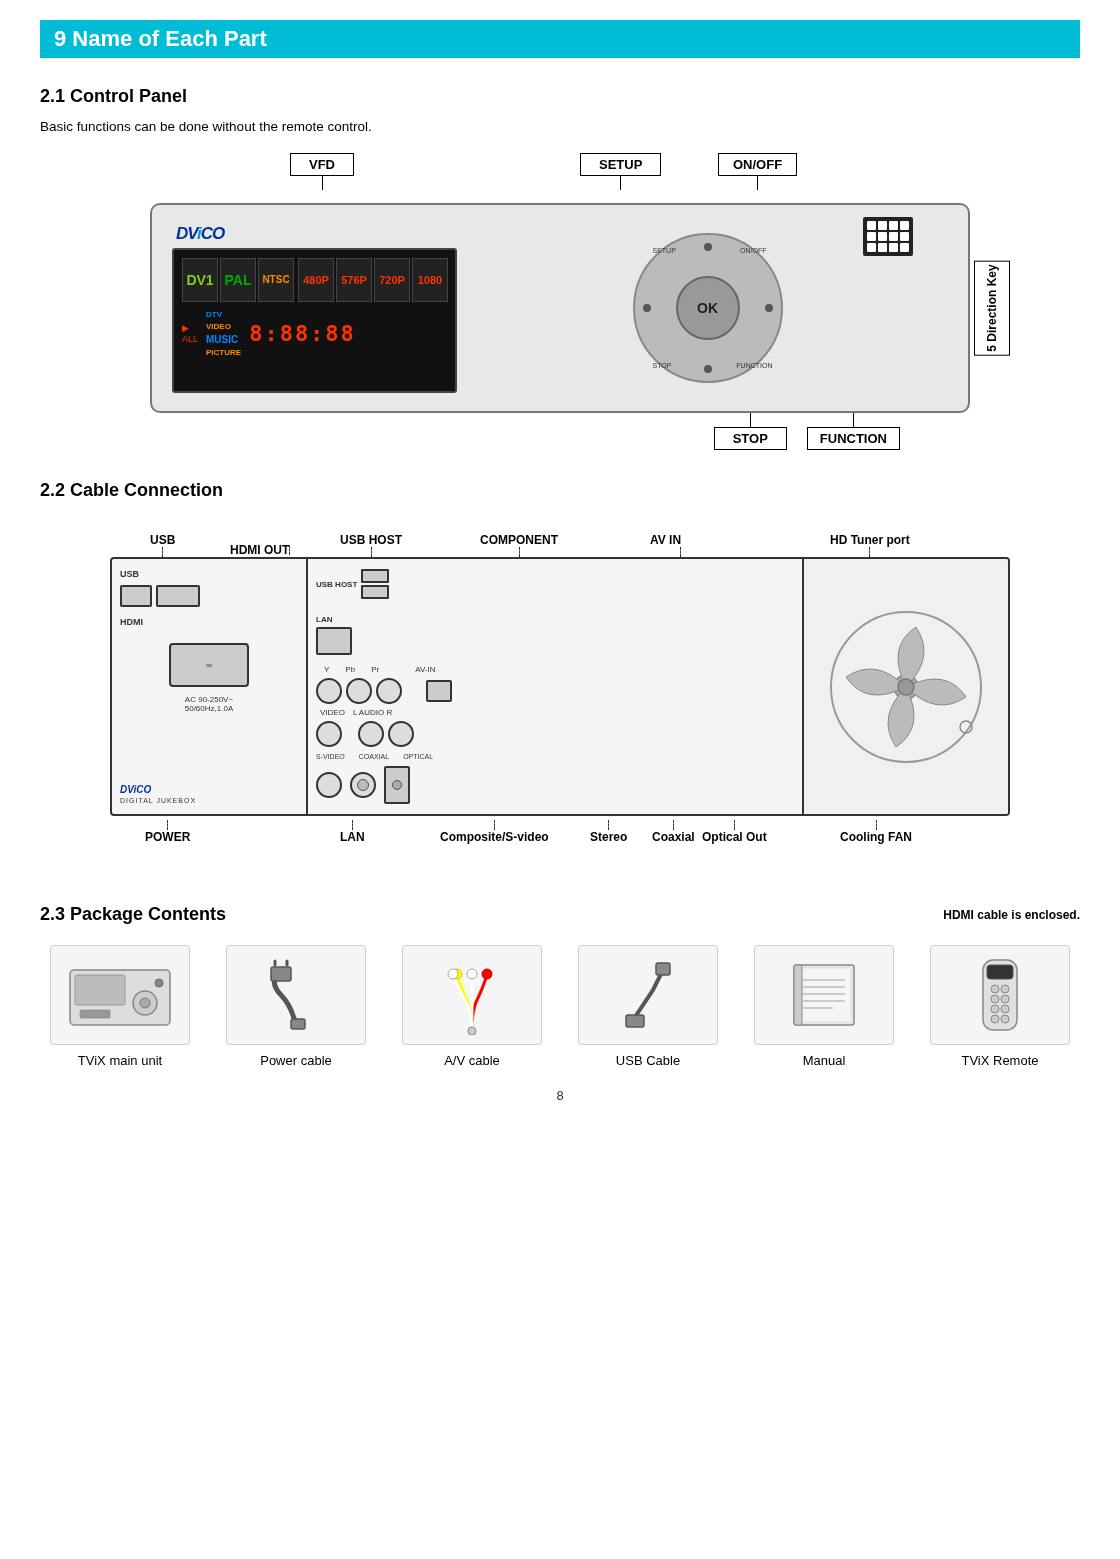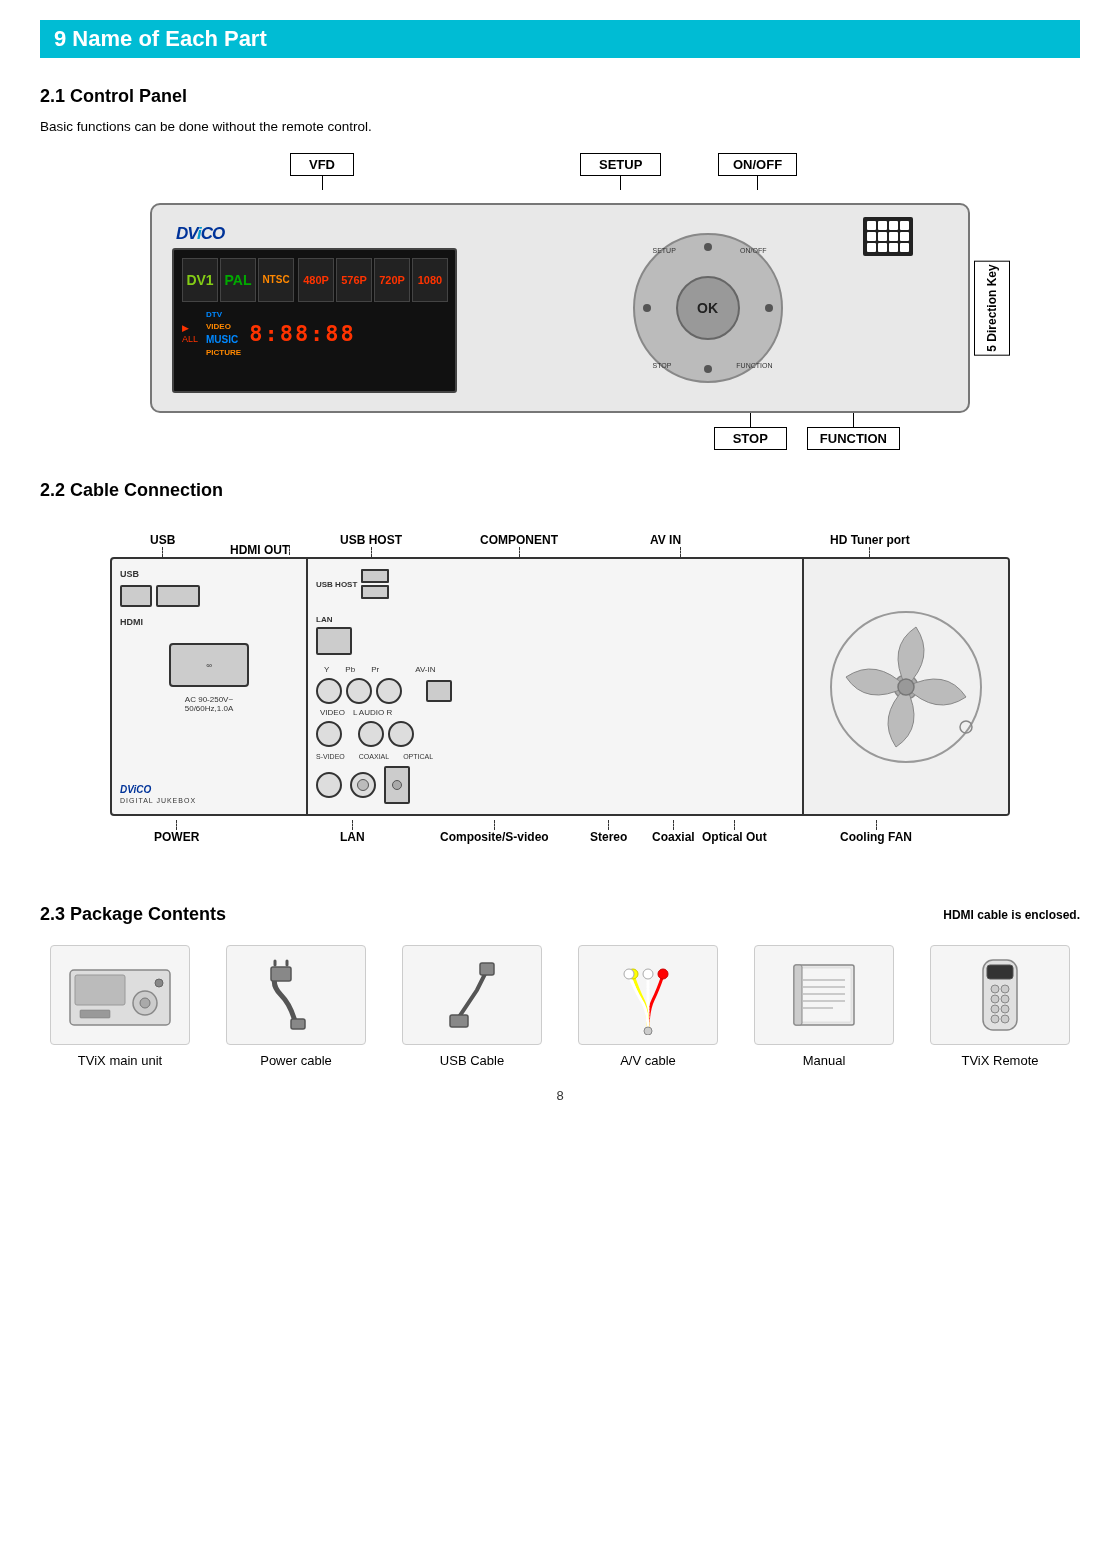--- a/index.html
+++ b/index.html
@@ -361,21 +361,21 @@
           <path d="M80,80 Q40,100 20,70 Q50,50 80,80" fill="#bbb" stroke="#888" stroke-width="1"></path>
           <circle cx="80" cy="80" r="8" fill="#999" stroke="#777" stroke-width="1.5"></circle>
 
           <circle cx="140" cy="120" r="6" fill="none" stroke="#888" stroke-width="1.5"></circle>
         </svg>
       </div>
     </div>
 
     <div style="display:flex;align-items:flex-start;margin-top:4px;position:relative;height:54px;">
 
-      <div style="position:absolute;left:44px;top:0;display:flex;flex-direction:column;align-items:center;">
+      <div style="position:absolute;left:35px;top:0;display:flex;flex-direction:column;align-items:center;">
         <div style="width:1px;height:10px;border-left:1.5px dashed #333;"></div>
         <span style="font-size:12px;font-weight:bold;">POWER</span>
       </div>
 
       <div style="position:absolute;left:230px;top:0;display:flex;flex-direction:column;align-items:center;">
         <div style="width:1px;height:10px;border-left:1.5px dashed #333;"></div>
         <span style="font-size:12px;font-weight:bold;">LAN</span>
       </div>
 
       <div style="position:absolute;left:330px;top:0;display:flex;flex-direction:column;align-items:center;">
@@ -446,46 +446,46 @@
           <rect x="50" y="64" width="14" height="10" rx="2" fill="#888" stroke="#555" stroke-width="1.5"></rect>
         </svg>
       </div>
       <span class="package-label">Power cable</span>
     </div>
 
     <div class="package-item">
       <div class="package-img">
         <svg width="110" height="80" viewBox="0 0 110 80">
 
-          <path d="M40,65 Q50,50 60,35 Q65,25 70,15" fill="none" stroke="#555" stroke-width="4" stroke-linecap="round"></path>
-          <rect x="33" y="60" width="18" height="12" rx="2" fill="#888" stroke="#555" stroke-width="1.5"></rect>
-          <rect x="63" y="8" width="14" height="12" rx="2" fill="#888" stroke="#555" stroke-width="1.5"></rect>
-        </svg>
-      </div>
-      <span class="package-label">USB Cable</span>
-    </div>
-
-    <div class="package-item">
-      <div class="package-img">
-        <svg width="110" height="80" viewBox="0 0 110 80">
-
           <path d="M55,75 Q55,55 60,45 Q65,35 70,20" fill="none" stroke="#ff0000" stroke-width="3" stroke-linecap="round"></path>
           <path d="M55,75 Q55,55 55,45 Q55,35 55,20" fill="none" stroke="#ffffff" stroke-width="3" stroke-linecap="round" stroke-dasharray="2,1"></path>
           <path d="M55,75 Q55,55 50,45 Q45,35 40,20" fill="none" stroke="#ffff00" stroke-width="3" stroke-linecap="round"></path>
           <path d="M55,75 Q55,55 48,45 Q42,35 36,20" fill="none" stroke="#ffffff" stroke-width="3" stroke-linecap="round"></path>
 
           <circle cx="55" cy="76" r="4" fill="#ccc" stroke="#888" stroke-width="1"></circle>
 
           <circle cx="70" cy="19" r="5" fill="#ff0000" stroke="#cc0000" stroke-width="1"></circle>
           <circle cx="55" cy="19" r="5" fill="#fff" stroke="#aaa" stroke-width="1"></circle>
           <circle cx="40" cy="19" r="5" fill="#ffff00" stroke="#cccc00" stroke-width="1"></circle>
           <circle cx="36" cy="19" r="5" fill="#fff" stroke="#aaa" stroke-width="1"></circle>
         </svg>
       </div>
       <span class="package-label">A/V cable</span>
+    </div>
+
+    <div class="package-item">
+      <div class="package-img">
+        <svg width="110" height="80" viewBox="0 0 110 80">
+
+          <path d="M40,65 Q50,50 60,35 Q65,25 70,15" fill="none" stroke="#555" stroke-width="4" stroke-linecap="round"></path>
+          <rect x="33" y="60" width="18" height="12" rx="2" fill="#888" stroke="#555" stroke-width="1.5"></rect>
+          <rect x="63" y="8" width="14" height="12" rx="2" fill="#888" stroke="#555" stroke-width="1.5"></rect>
+        </svg>
+      </div>
+      <span class="package-label">USB Cable</span>
     </div>
 
     <div class="package-item">
       <div class="package-img">
         <svg width="110" height="80" viewBox="0 0 110 80">
 
           <rect x="25" y="10" width="60" height="60" rx="2" fill="#e8e8e8" stroke="#888" stroke-width="1.5"></rect>
           <rect x="28" y="13" width="54" height="54" rx="1" fill="#f5f5f5" stroke="#ccc" stroke-width="0.5"></rect>
 
           <line x1="34" y1="25" x2="76" y2="25" stroke="#bbb" stroke-width="1.5"></line>

